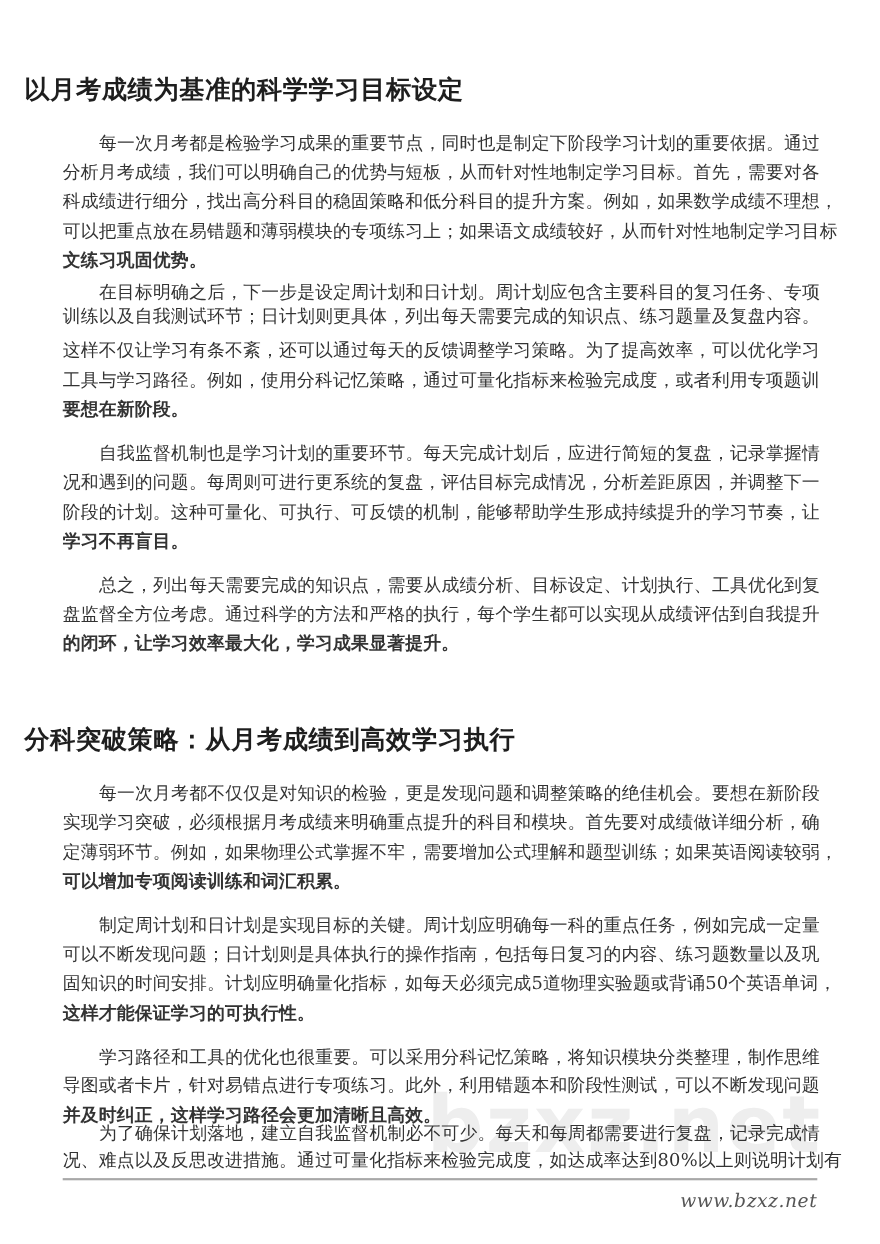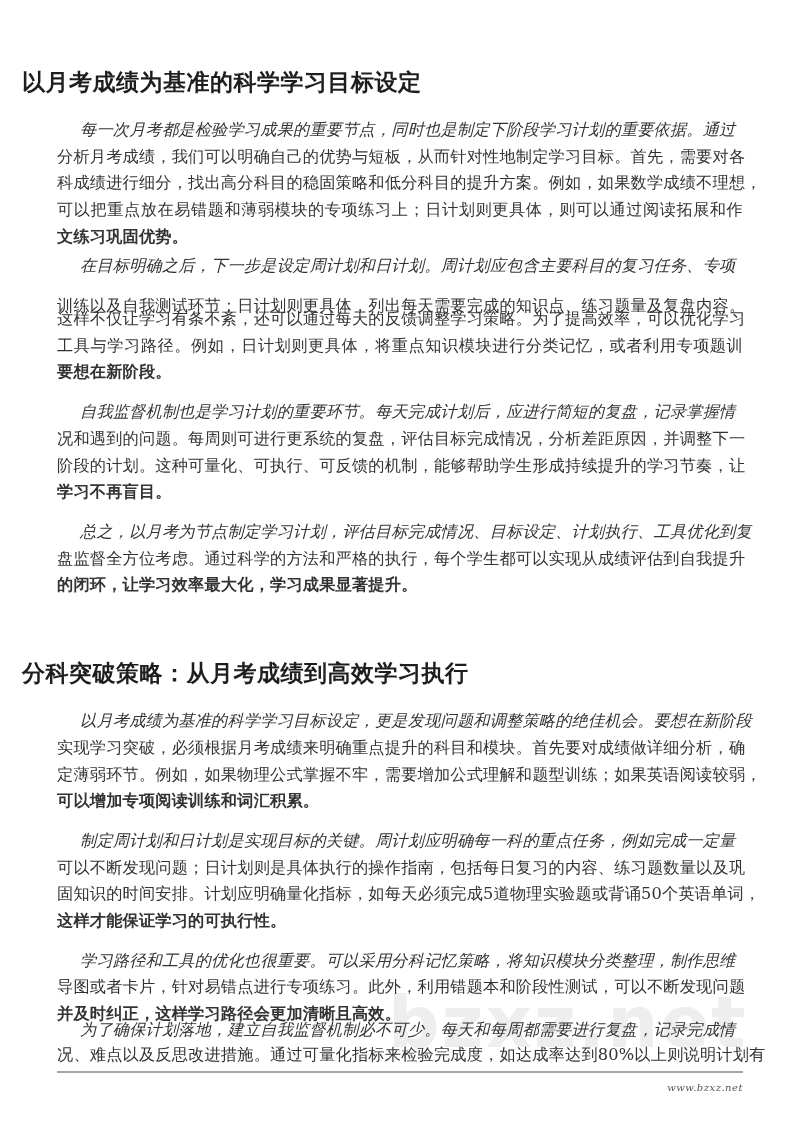--- a/index.html
+++ b/index.html
@@ -5,72 +5,72 @@
   html, body { margin: 0; padding: 0; background: #ffffff; }
   body { width: 800px; height: 1131px; position: relative; overflow: hidden;
          font-family: "DejaVu Serif", "Liberation Serif", serif; color: #2a2a2a; }
   .page { position: absolute; left: 0; top: 0; width: 800px; height: 1131px; }
   .title { position: absolute; left: 0; width: 800px; 
            font-family: "DejaVu Sans", "Liberation Sans", sans-serif; font-weight: bold;
            font-size: 23px; letter-spacing: 0.5px; color: #1e1e1e; line-height: 30px; margin-left: 22px; }
   .line { position: absolute; left: 57px; width: 686px; height: 26px; line-height: 26px;
           font-size: 16.2px; white-space: nowrap; text-align: justify; text-align-last: justify;
           color: #333333; letter-spacing: 0.2px; }
-  .line.first { left: 80px; width: 653px; font-style: italic; }
+  .line.first { left: 90px; width: 653px; }
   .line.last { text-align-last: left; font-weight: bold; }
   .watermark { position: absolute; left: 388px; top: 986px; font-family: "DejaVu Sans", "Liberation Sans", sans-serif;
                font-weight: bold; font-size: 72px; color: #eeeeee; letter-spacing: 2px; line-height: 72px; z-index: 0; }
   .text-layer { position: absolute; left: 0; top: 0; width: 800px; height: 1131px; z-index: 1; }
   .rule { position: absolute; left: 57px; width: 686px; top: 1071px; height: 2px; background: #a8a8a8; }
   .footer-url { position: absolute; right: 57px; top: 1082px; font-family: "DejaVu Serif", "Liberation Serif", serif;
-                font-style: italic; font-size: 10px; color: #555555; letter-spacing: 0.5px; }
+                font-style: italic; font-size: 17px; color: #555555; letter-spacing: 0.5px; }
 </style>
 </head>
 <body>
 
 <div class="page">
   <div class="watermark">bzxz.net</div>
 
   <div class="text-layer">
 
     <div class="title" style="top:67px">以月考成绩为基准的科学学习目标设定</div>
 
     <div>
       <div class="line first" style="top:117px">每一次月考都是检验学习成果的重要节点，同时也是制定下阶段学习计划的重要依据。通过</div>
       <div class="line" style="top:144px">分析月考成绩，我们可以明确自己的优势与短板，从而针对性地制定学习目标。首先，需要对各</div>
       <div class="line" style="top:170px">科成绩进行细分，找出高分科目的稳固策略和低分科目的提升方案。例如，如果数学成绩不理想，</div>
-      <div class="line" style="top:197px">可以把重点放在易错题和薄弱模块的专项练习上；日计划则更具体，则可以通过阅读拓展和作</div>
+      <div class="line" style="top:197px">可以把重点放在易错题和薄弱模块的专项练习上；如果语文成绩较好，从而针对性地制定学习目标</div>
       <div class="line last" style="top:224px">文练习巩固优势。</div>
     </div>
 
     <div>
       <div class="line first" style="top:253px">在目标明确之后，下一步是设定周计划和日计划。周计划应包含主要科目的复习任务、专项</div>
-      <div class="line" style="top:293px">训练以及自我测试环节；日计划则更具体，列出每天需要完成的知识点、练习题量及复盘内容。</div>
+      <div class="line" style="top:275px">训练以及自我测试环节；日计划则更具体，列出每天需要完成的知识点、练习题量及复盘内容。</div>
       <div class="line" style="top:306px">这样不仅让学习有条不紊，还可以通过每天的反馈调整学习策略。为了提高效率，可以优化学习</div>
-      <div class="line" style="top:333px">工具与学习路径。例如，日计划则更具体，将重点知识模块进行分类记忆，或者利用专项题训</div>
+      <div class="line" style="top:333px">工具与学习路径。例如，使用分科记忆策略，通过可量化指标来检验完成度，或者利用专项题训</div>
       <div class="line last" style="top:359px">要想在新阶段。</div>
     </div>
 
     <div>
       <div class="line first" style="top:399px">自我监督机制也是学习计划的重要环节。每天完成计划后，应进行简短的复盘，记录掌握情</div>
       <div class="line" style="top:426px">况和遇到的问题。每周则可进行更系统的复盘，评估目标完成情况，分析差距原因，并调整下一</div>
       <div class="line" style="top:453px">阶段的计划。这种可量化、可执行、可反馈的机制，能够帮助学生形成持续提升的学习节奏，让</div>
       <div class="line last" style="top:479px">学习不再盲目。</div>
     </div>
 
     <div>
-      <div class="line first" style="top:519px">总之，以月考为节点制定学习计划，评估目标完成情况、目标设定、计划执行、工具优化到复</div>
+      <div class="line first" style="top:519px">总之，列出每天需要完成的知识点，需要从成绩分析、目标设定、计划执行、工具优化到复</div>
       <div class="line" style="top:546px">盘监督全方位考虑。通过科学的方法和严格的执行，每个学生都可以实现从成绩评估到自我提升</div>
       <div class="line last" style="top:572px">的闭环，让学习效率最大化，学习成果显著提升。</div>
     </div>
 
     <div class="title" style="top:658px">分科突破策略：从月考成绩到高效学习执行</div>
 
     <div>
-      <div class="line first" style="top:708px">以月考成绩为基准的科学学习目标设定，更是发现问题和调整策略的绝佳机会。要想在新阶段</div>
+      <div class="line first" style="top:708px">每一次月考都不仅仅是对知识的检验，更是发现问题和调整策略的绝佳机会。要想在新阶段</div>
       <div class="line" style="top:735px">实现学习突破，必须根据月考成绩来明确重点提升的科目和模块。首先要对成绩做详细分析，确</div>
       <div class="line" style="top:762px">定薄弱环节。例如，如果物理公式掌握不牢，需要增加公式理解和题型训练；如果英语阅读较弱，</div>
       <div class="line last" style="top:788px">可以增加专项阅读训练和词汇积累。</div>
     </div>
 
     <div>
       <div class="line first" style="top:828px">制定周计划和日计划是实现目标的关键。周计划应明确每一科的重点任务，例如完成一定量</div>
       <div class="line" style="top:855px">可以不断发现问题；日计划则是具体执行的操作指南，包括每日复习的内容、练习题数量以及巩</div>
       <div class="line" style="top:881px">固知识的时间安排。计划应明确量化指标，如每天必须完成5道物理实验题或背诵50个英语单词，</div>
       <div class="line last" style="top:908px">这样才能保证学习的可执行性。</div>

